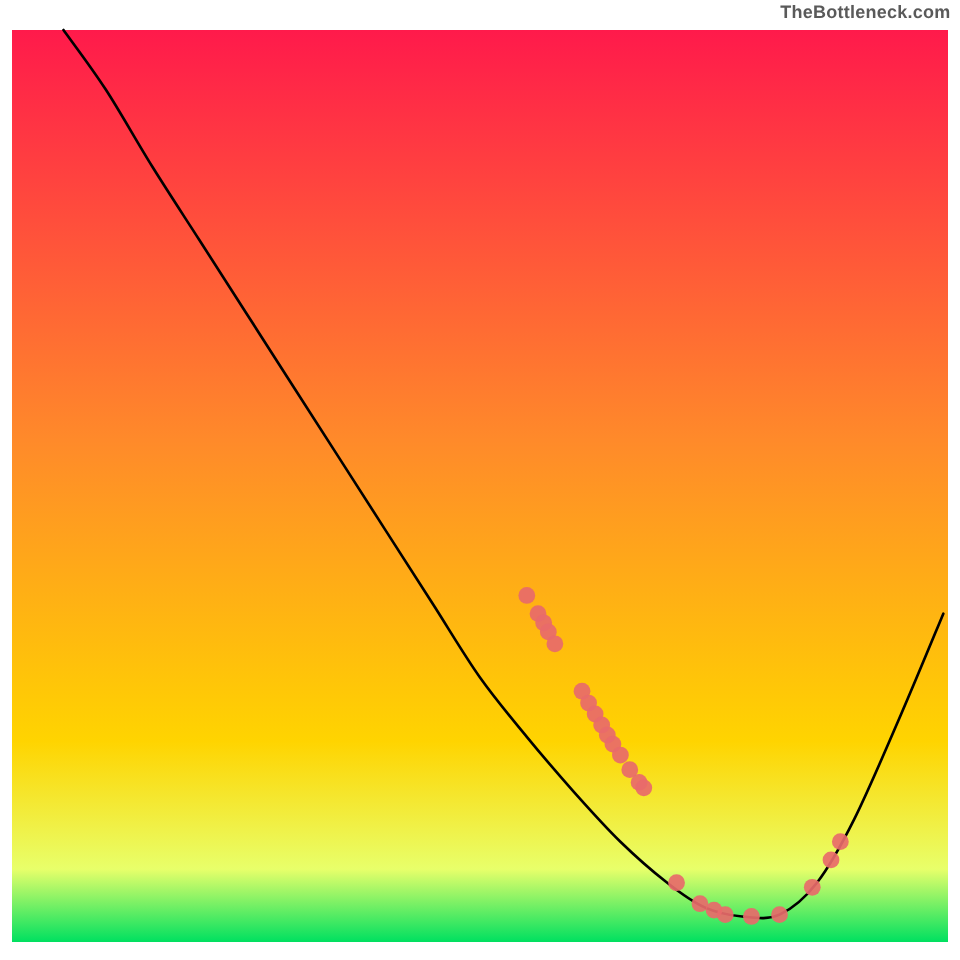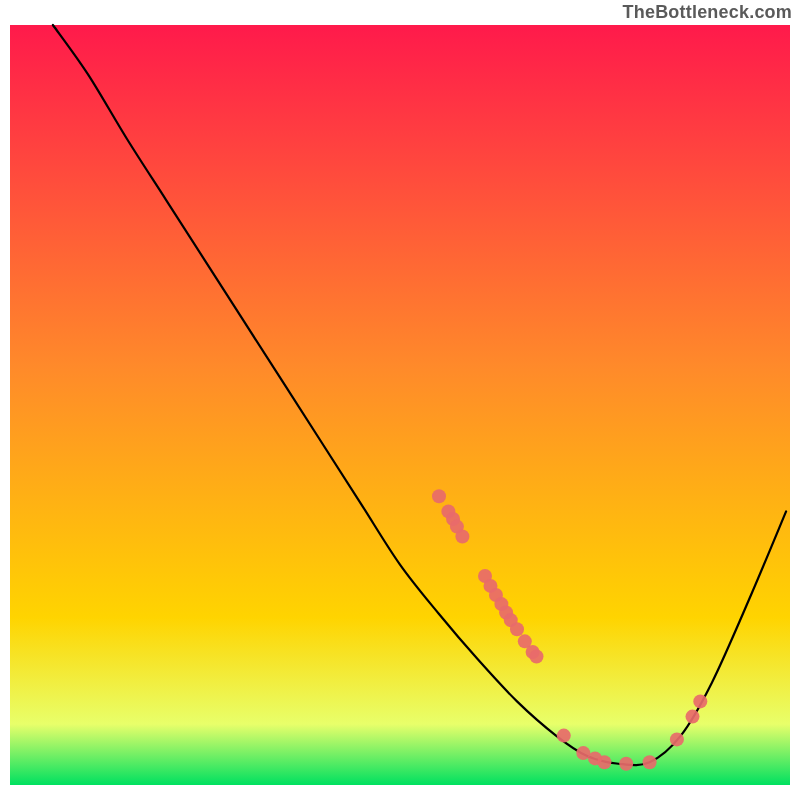--- a/index.html
+++ b/index.html
@@ -13,21 +13,21 @@
   }
   .stage {
     position: relative;
     width: 800px;
     height: 800px;
   }
   .watermark {
     position: absolute;
     top: 2px;
     right: 8px;
-    font-size: 18px;
+    font-size: 15px;
     font-weight: 600;
     color: #5a5a5a;
     letter-spacing: 0.2px;
     z-index: 10;
   }
   svg.plot {
     position: absolute;
     left: 0;
     top: 0;
     width: 800px;

